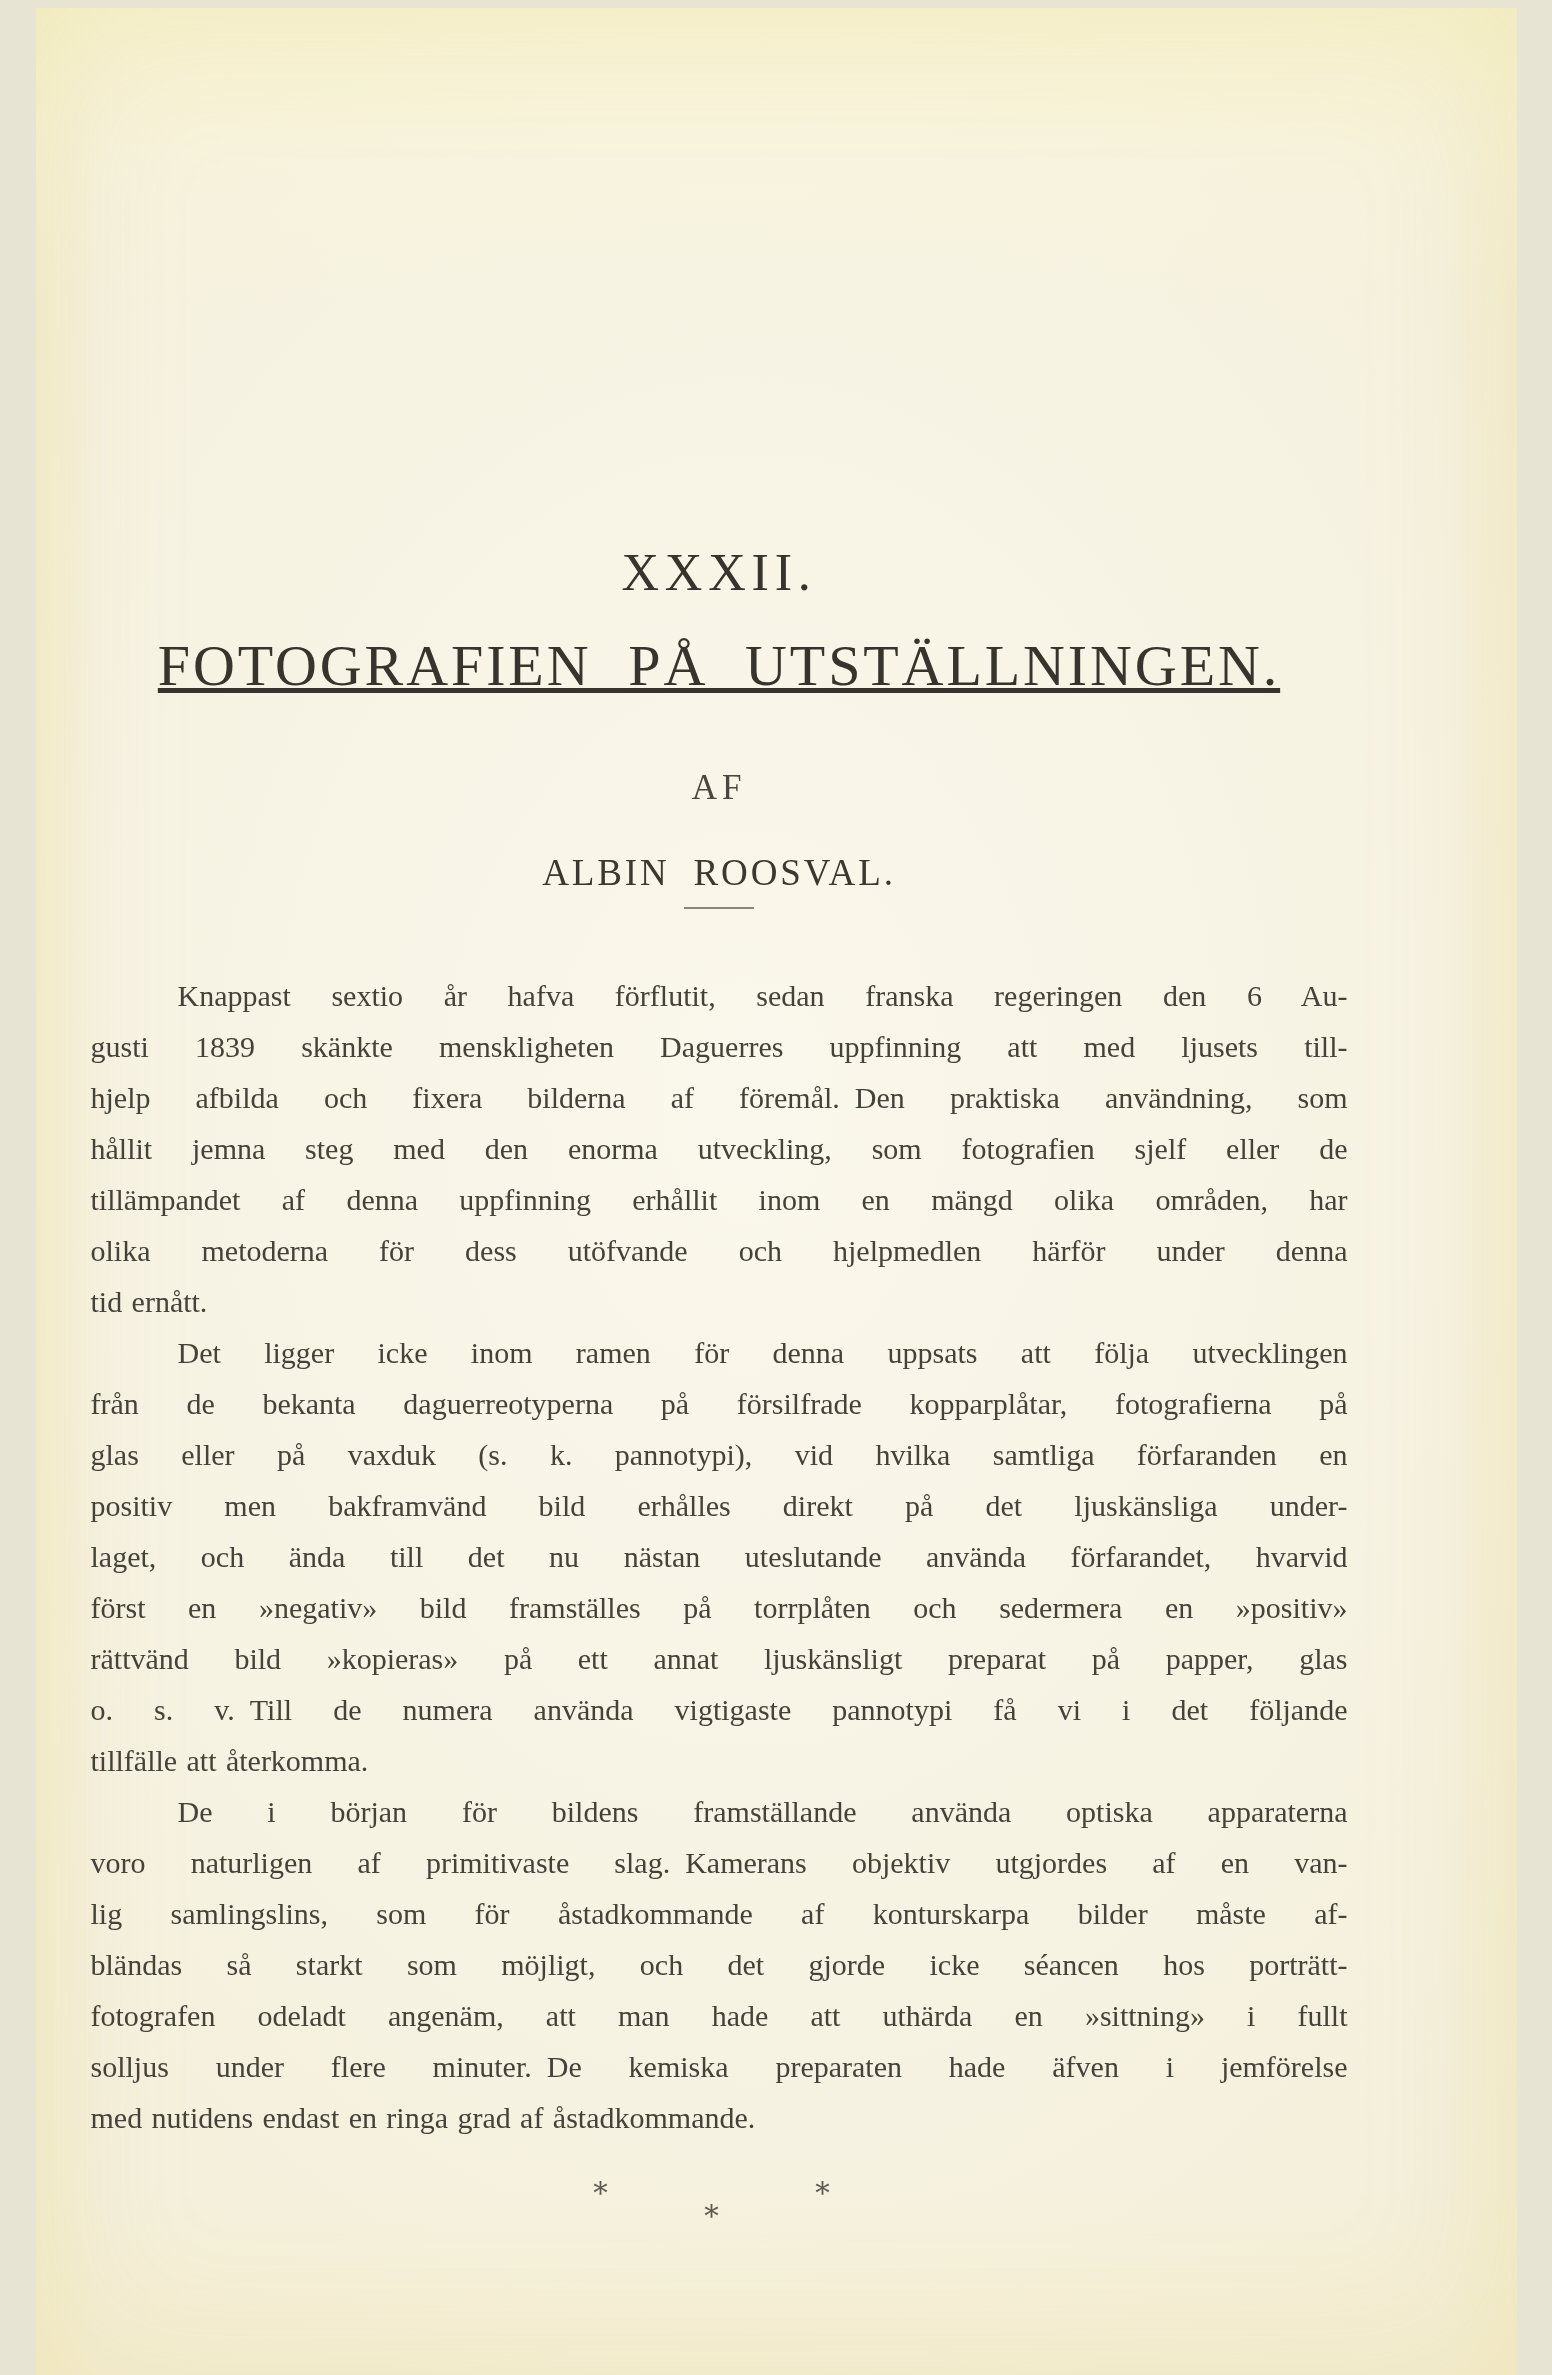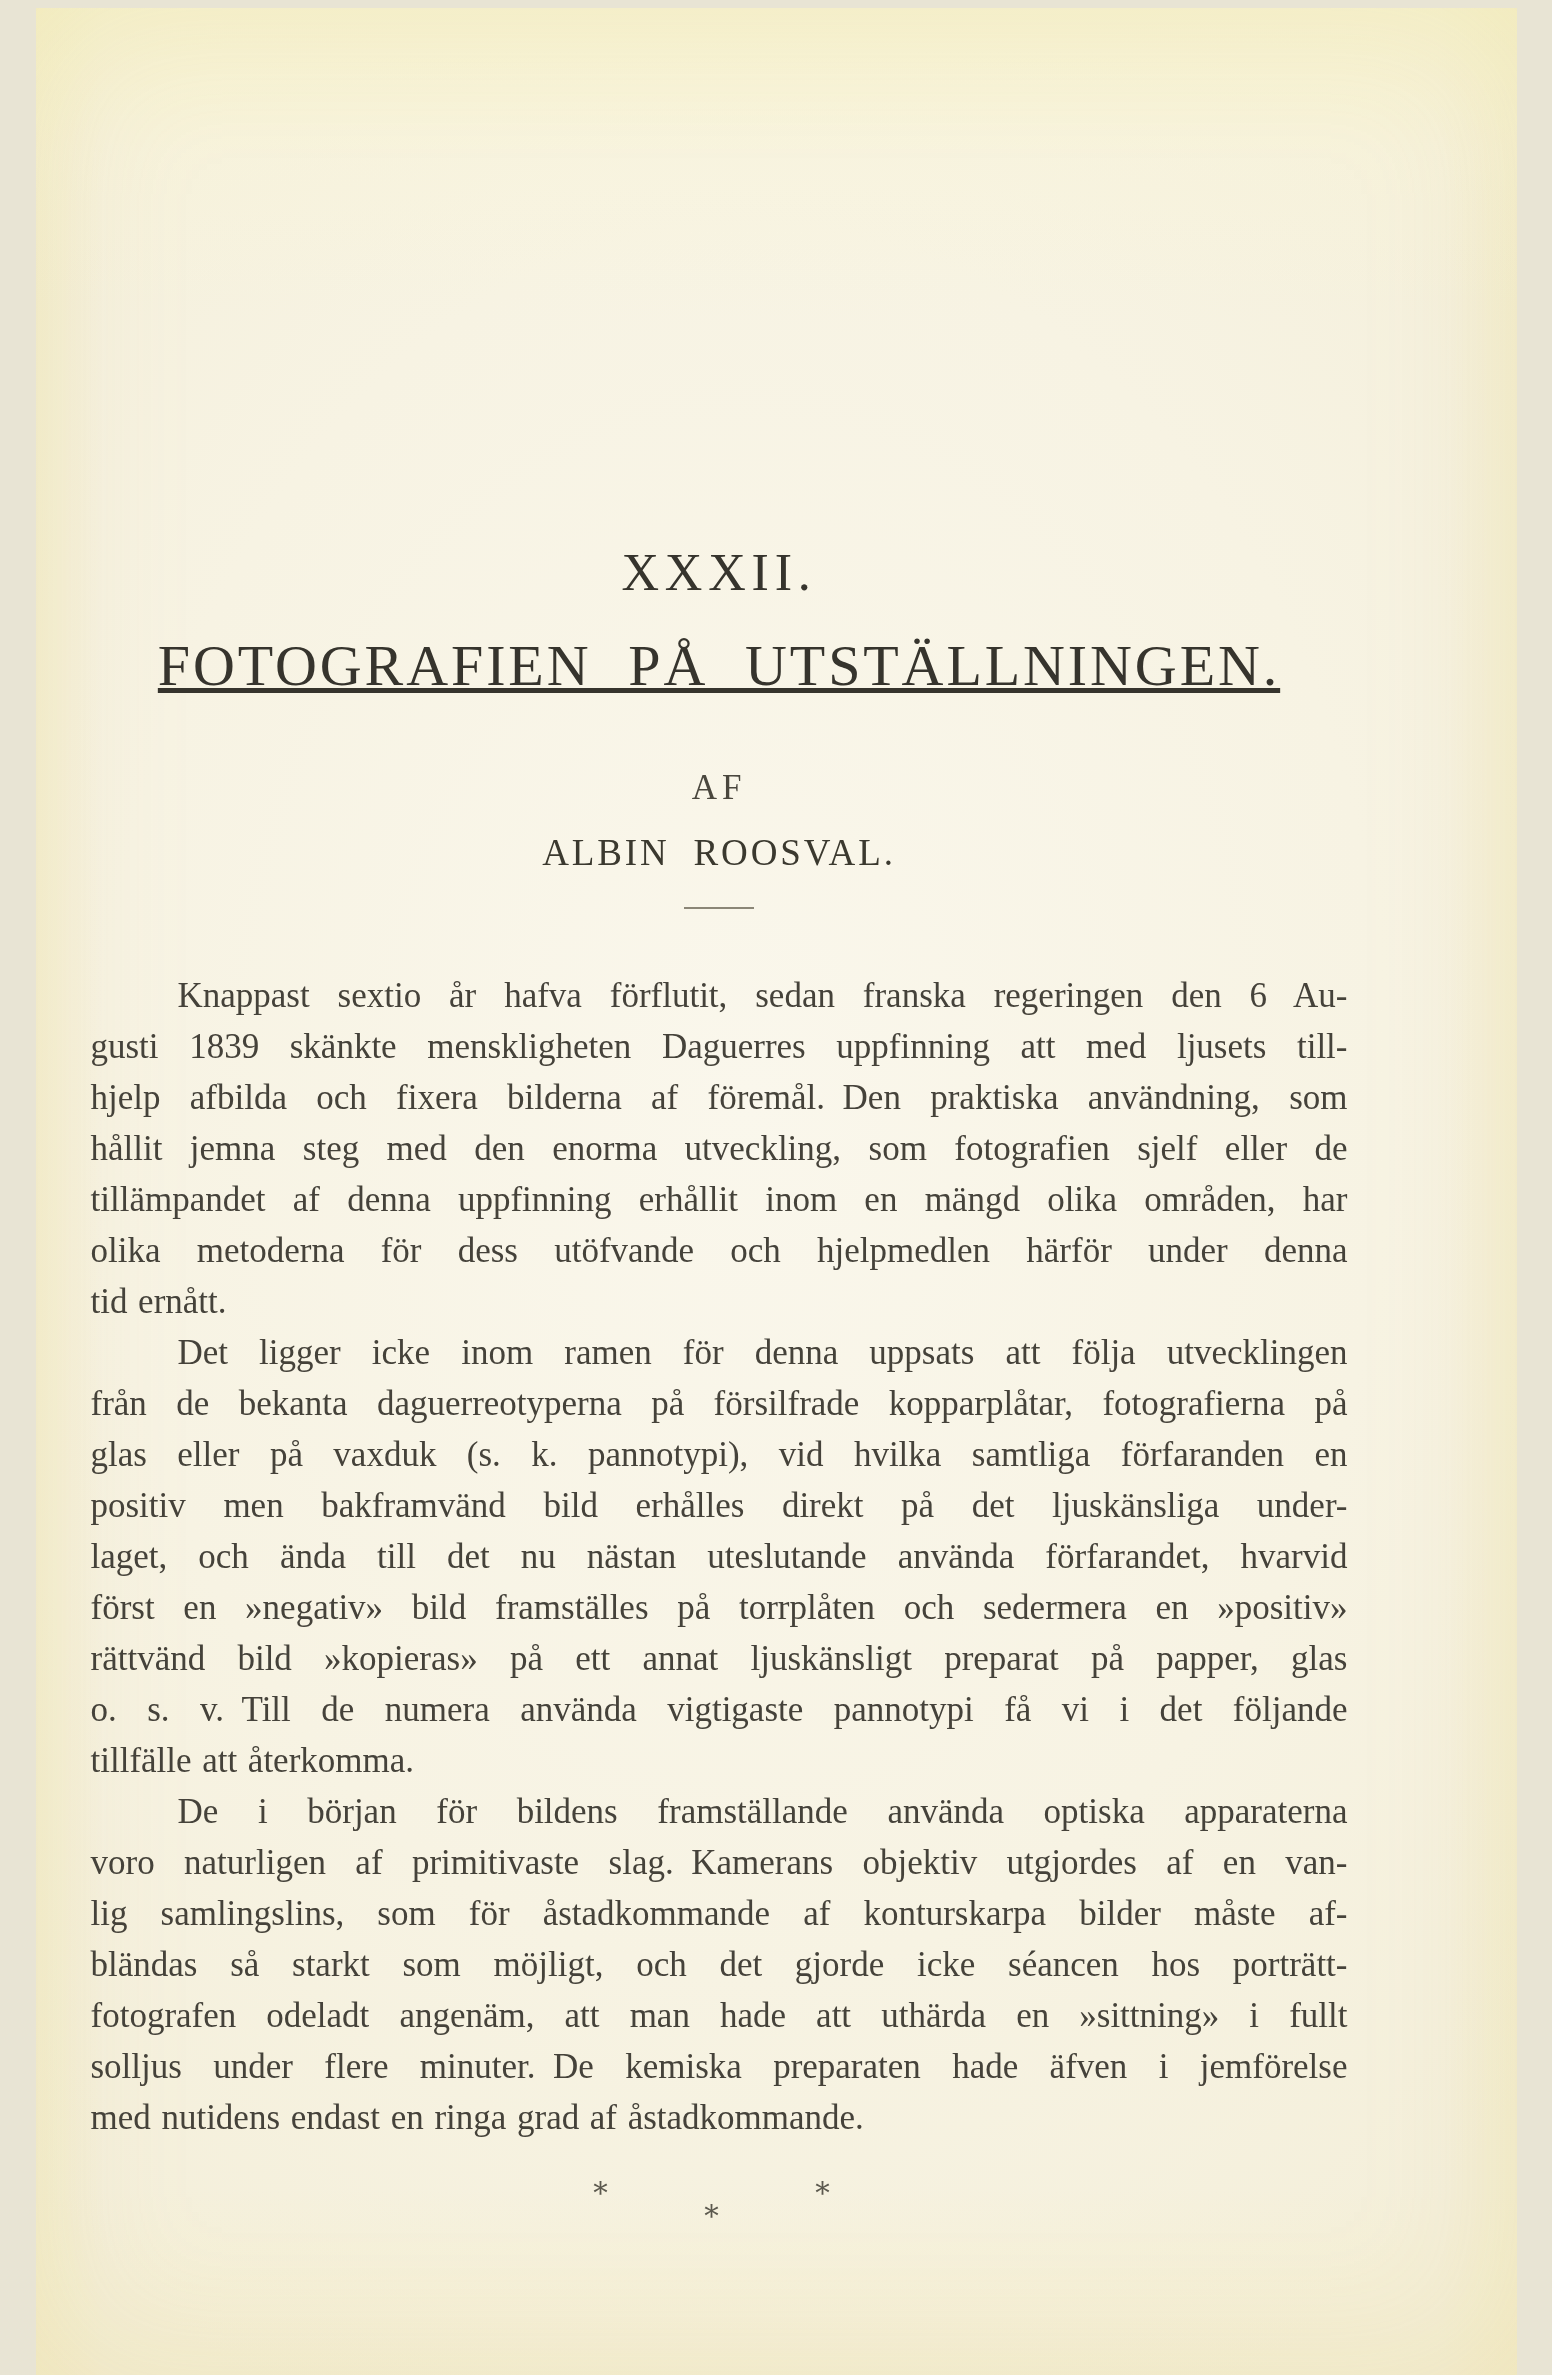--- a/index.html
+++ b/index.html
@@ -44,40 +44,40 @@
     word-spacing: 19.4px;
     text-decoration: underline;
   }
   .byline-prefix {
     top: 762px;
     font-size: 35px;
     letter-spacing: 4.9px;
     color: #4a473e;
   }
   .author-name {
-    top: 826px;
+    top: 846px;
     font-size: 37px;
     letter-spacing: 2.9px;
     word-spacing: 11.6px;
     color: #3b392f;
   }
   .divider-rule {
     position: absolute;
     top: 899px;
     left: 648px;
     width: 70px;
     height: 1.9px;
     background: #8b8677;
   }
   .body-text {
     position: absolute;
     left: 55px;
     top: 962px;
     width: 1257px;
-    font-size: 35px;
+    font-size: 30px;
     line-height: 51px;
     word-spacing: 1.9px;
   }
   .line {
     text-align: justify;
     text-align-last: justify;
     white-space: normal;
   }
   .line.first {
     text-indent: 87px;

